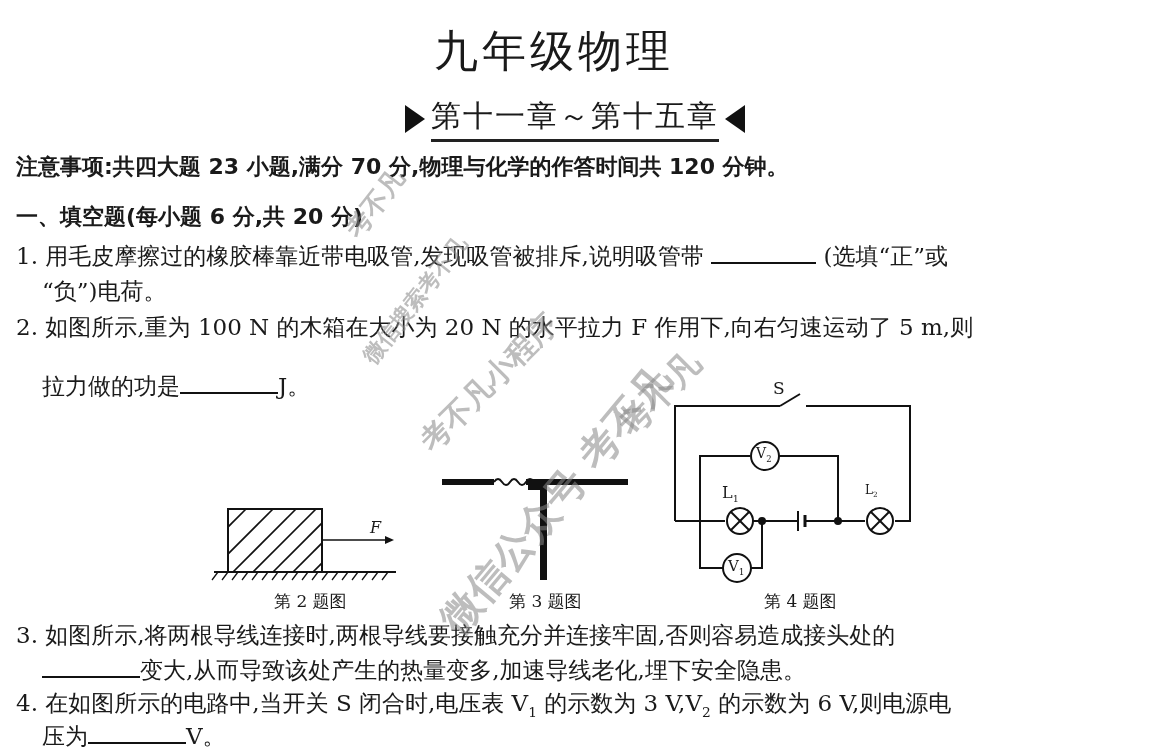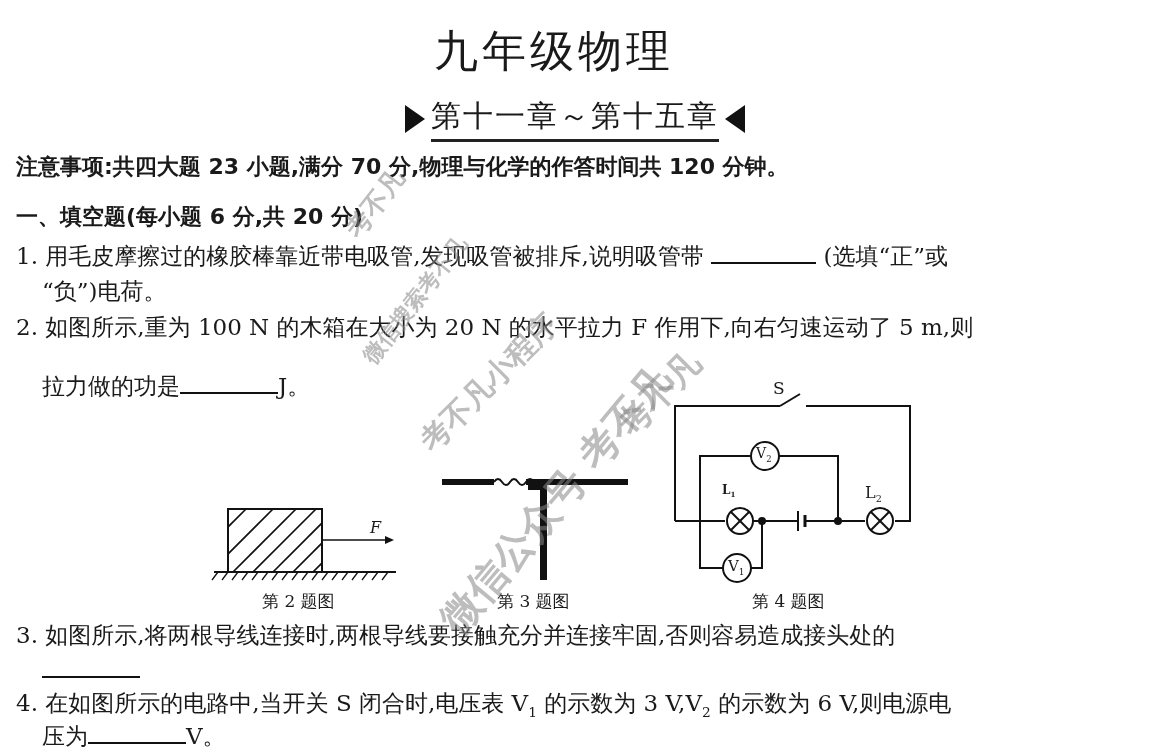--- a/index.html
+++ b/index.html
@@ -8,21 +8,21 @@
   .title { left:0; width:1108px; top:22px; text-align:center; font-family:"DejaVu Sans","Liberation Sans",sans-serif; font-size:44px; letter-spacing:4px; font-weight:500; }
   .subtitle-wrap { left:0; width:1150px; top:96px; text-align:center; }
   .subtitle { display:inline-flex; align-items:center; gap:6px; font-family:"DejaVu Sans","Liberation Sans",sans-serif; font-size:30px; letter-spacing:2px; }
   .subtitle .txt { border-bottom:3px solid #222; padding-bottom:2px; }
   .tri-r { width:0; height:0; border-top:14px solid transparent; border-bottom:14px solid transparent; border-left:20px solid #111; }
   .tri-l { width:0; height:0; border-top:14px solid transparent; border-bottom:14px solid transparent; border-right:20px solid #111; }
   .bold { font-family:"DejaVu Sans","Liberation Sans",sans-serif; font-weight:bold; font-size:22px; }
   .line { font-size:23px; left:16px; }
   .indent { left:42px; }
   .blank { display:inline-block; border-bottom:2px solid #111; height:22px; vertical-align:baseline; }
-  .cap { font-size:17px; font-family:"DejaVu Serif","Liberation Serif",serif; }
+  .cap { font-size:17px; font-family:"DejaVu Serif","Liberation Serif",serif;margin-left:12px; }
   .wm { position:absolute; color:#888; opacity:0.55; font-family:"DejaVu Sans","Liberation Sans",sans-serif; font-weight:bold; transform-origin:left bottom; white-space:nowrap; pointer-events:none; }
   sub { font-size:0.6em; }
 </style>
 </head>
 <body>
 
 <div class="abs title">九年级物理</div>
 <div class="abs subtitle-wrap">
   <div class="subtitle">
     <span class="tri-r"></span>
@@ -130,33 +130,33 @@
     <circle cx="95" cy="78" r="14"></circle>
     <polyline points="109,78 168,78 168,143"></polyline>
     <circle cx="168" cy="143" r="3" fill="#111"></circle>
 
     <polyline points="30,143 30,190 53,190"></polyline>
     <circle cx="67" cy="190" r="14"></circle>
     <polyline points="81,190 92,190 92,143"></polyline>
     <circle cx="92" cy="143" r="3" fill="#111"></circle>
   </svg>
   <span class="abs" style="left:103px; top:0px; font-size:17px;">S</span>
-  <span class="abs" style="left:52px; top:105px; font-size:12px;font-weight:bold;"><span>L</span><sub>1</sub></span>
-  <span class="abs" style="left:195px; top:105px; font-size:16px;"><span>L</span><sub>2</sub></span>
+  <span class="abs" style="left:52px; top:105px; font-size:16px;"><span>L</span><sub>1</sub></span>
+  <span class="abs" style="left:195px; top:105px; font-size:12px;"><span>L</span><sub>2</sub></span>
   <span class="abs" style="left:86px; top:67px; font-size:14px;"><span>V</span><sub>2</sub></span>
   <span class="abs" style="left:58px; top:179px; font-size:15px;"><span>V</span><sub>1</sub></span>
 </div>
 <div class="abs cap" style="left:752px; top:590px;">第 4 题图</div>
 
 <div class="abs line" style="top:620px;">
   <span>3.</span>
   <span>如图所示,将两根导线连接时,两根导线要接触充分并连接牢固,否则容易造成接头处的</span>
 </div>
 <div class="abs line indent" style="top:654px;">
-  <span class="blank" style="width:98px;"></span>
+  <span class="blank" style="width:98px;"></span><span>变大,从而导致该处产生的热量变多,加速导线老化,埋下安全隐患。</span>
 </div>
 
 <div class="abs line" style="top:688px;">
   <span>4.</span>
   <span>在如图所示的电路中,当开关 S 闭合时,电压表 V</span><sub>1</sub><span> 的示数为 3 V,V</span><sub>2</sub><span> 的示数为 6 V,则电源电</span>
 </div>
 <div class="abs line indent" style="top:720px;">
   <span>压为</span><span class="blank" style="width:98px;"></span><span>V。</span>
 </div>
 

